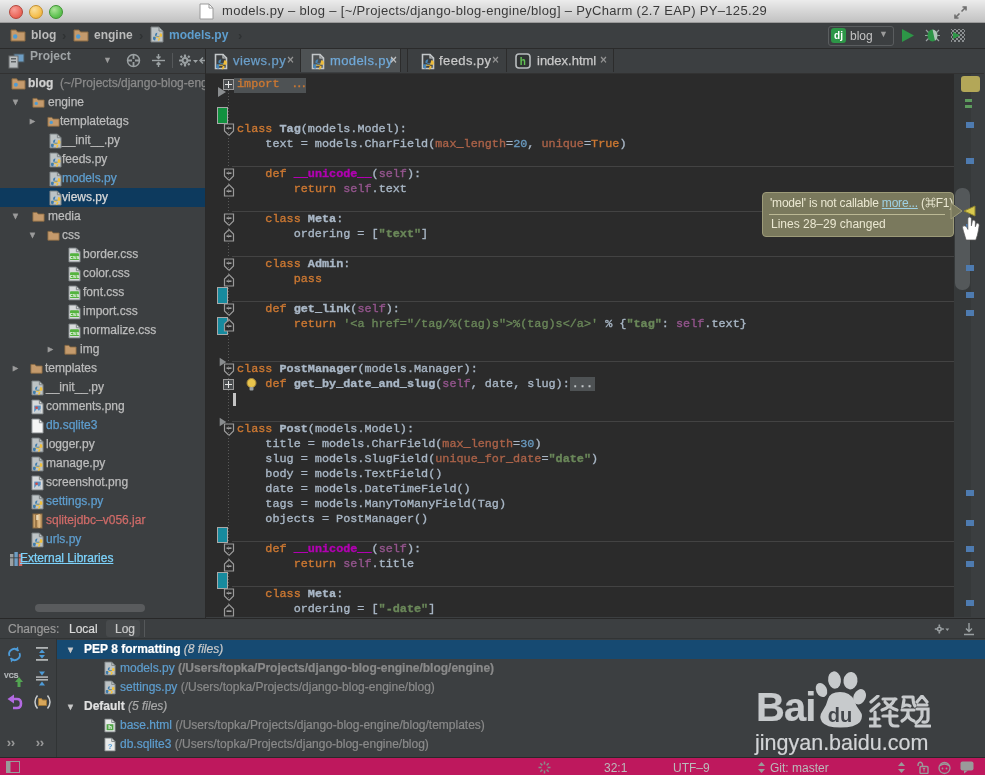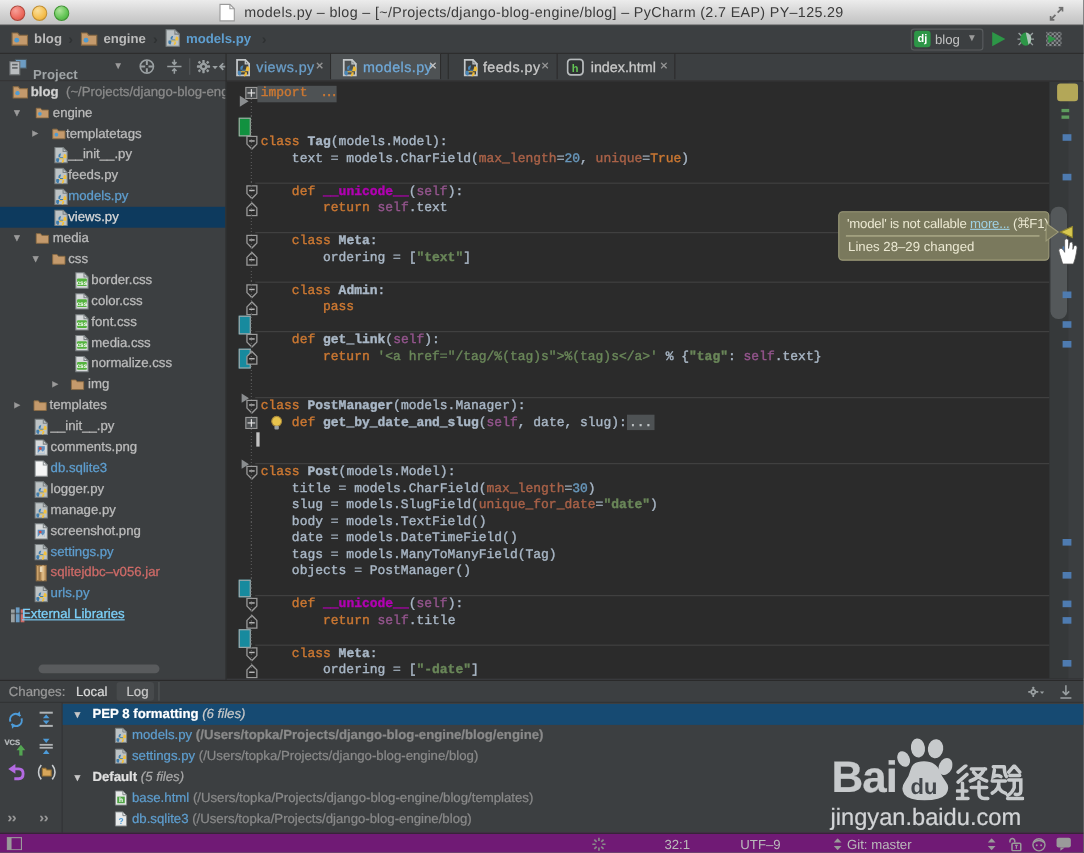--- a/index.html
+++ b/index.html
@@ -33,21 +33,21 @@
   .st{color:#6a8759;}
   .nm{color:#6897bb;}
   .pa{color:#aa6248;}
   .se{color:#94558d;}
   .du{color:#b200b2;font-weight:bold;}
   .fn{color:#a9b7c6;font-weight:bold;}
   .sep{position:absolute;left:26px;width:722px;height:1px;background:#434343;}
   
   #changes{left:0;top:618px;width:985px;height:139px;background:#3c3f41;border-top:1px solid #282828;-webkit-text-stroke:0.2px currentColor;}
   
-  #status{left:0;top:757px;width:985px;height:18px;background:#701a75;border-top:1px solid #292929;
+  #status{left:0;top:757px;width:985px;height:18px;background:#be185d;border-top:1px solid #292929;
           font-size:11px;color:#b8b8b8;}
   .nowrap{white-space:nowrap;}
 </style></head>
 <body>
 <div id="app">
   <div class="abs" id="titlebar">
     <div class="abs tl" style="left:9px;background:radial-gradient(circle at 35% 30%,#f7a098,#ec6a5e 60%,#d6503f);border:1px solid #b2453a;"></div>
     <div class="abs tl" style="left:29px;background:radial-gradient(circle at 35% 30%,#fadf9c,#f5bf4f 60%,#dfa133);border:1px solid #c38f2f;"></div>
     <div class="abs tl" style="left:49px;background:radial-gradient(circle at 35% 30%,#aee49a,#61c454 60%,#4aa73c);border:1px solid #3d9431;"></div>
     <svg class="abs" style="left:199px;top:3px;" width="15" height="17" viewBox="0 0 15 17">
@@ -110,21 +110,21 @@
       <path d="M3 4 L10 7.5 L3 11 z" fill="#2d9647"></path>
     </svg>
   </div>
   <div class="abs" id="projhead">
     <svg class="abs" style="left:8px;top:4px;" width="17" height="16" viewBox="0 0 17 16">
       <rect x="6" y="1" width="10" height="8" fill="#6d9dc4" stroke="#49575f"></rect>
       <rect x="1" y="3" width="9" height="12" fill="#b9bdbf" stroke="#6b6f71"></rect>
       <rect x="3" y="5" width="5" height="1.5" fill="#5f6365"></rect>
         <rect x="3" y="8" width="5" height="1.5" fill="#5f6365"></rect>
     </svg>
-    <div class="abs" style="left:30px;top:12px;font-size:12px;font-weight:bold;color:#9fa4a6;">Project</div>
+    <div class="abs" style="left:30px;top:0;font-size:12px;font-weight:bold;color:#9fa4a6;">Project</div>
     <div class="abs" style="left:103px;top:6px;color:#9b9b9b;font-size:9px;">▼</div>
     <svg class="abs" style="left:126px;top:4px;" width="15" height="15" viewBox="0 0 15 15">
       <circle cx="7.5" cy="7.5" r="6" fill="none" stroke="#9aa0a2" stroke-width="1.5"></circle>
       <path d="M7.5 2 v4 M7.5 9 v4 M2 7.5 h4 M9 7.5 h4" stroke="#9aa0a2" stroke-width="1.8"></path>
     </svg>
     <svg class="abs" style="left:151px;top:4px;" width="15" height="15" viewBox="0 0 15 15">
       <g stroke="#9aa0a2" stroke-width="1.4" fill="none">
         <path d="M7.5 1 v4 M5.5 3.5 L7.5 5.5 L9.5 3.5"></path>
         <path d="M1 7.5 h13"></path>
         <path d="M7.5 14 v-4 M5.5 11.5 L7.5 9.5 L9.5 11.5"></path>
@@ -294,21 +294,21 @@
         </svg>
         <span class="abs" style="left:83px;">font.css</span>
       </div>
     <div class="trow" style="top:228px;left:0;width:205px;">
         <svg class="abs" style="left:68px;top:2px;" width="13" height="16" viewBox="0 0 14 17">
           <path d="M1 1 h8 l4 4 v11 h-12 z" fill="#d7dadb" stroke="#7a8082"></path>
           <path d="M9 1 v4 h4" fill="none" stroke="#7a8082"></path>
           <rect x="2.2" y="6.5" width="9.6" height="7.5" rx="1" fill="#54b33e"></rect>
           <text x="7" y="12.6" font-size="6.5" font-weight="bold" fill="#fff" text-anchor="middle" font-family="Liberation Sans">css</text>
         </svg>
-        <span class="abs" style="left:83px;">media.css</span>
+        <span class="abs" style="left:83px;">import.css</span>
       </div>
     <div class="trow" style="top:247px;left:0;width:205px;">
         <svg class="abs" style="left:68px;top:2px;" width="13" height="16" viewBox="0 0 14 17">
           <path d="M1 1 h8 l4 4 v11 h-12 z" fill="#d7dadb" stroke="#7a8082"></path>
           <path d="M9 1 v4 h4" fill="none" stroke="#7a8082"></path>
           <rect x="2.2" y="6.5" width="9.6" height="7.5" rx="1" fill="#54b33e"></rect>
           <text x="7" y="12.6" font-size="6.5" font-weight="bold" fill="#fff" text-anchor="middle" font-family="Liberation Sans">css</text>
         </svg>
         <span class="abs" style="left:83px;">normalize.css</span>
       </div>
@@ -646,21 +646,21 @@
         <path d="M8 11.5 L11 15.5 H5 z" fill="#4d9bd8"></path>
       </svg>
     <svg class="abs" style="left:34px;top:75px;" width="17" height="16" viewBox="0 0 17 16">
   <path d="M3.5 1.5 Q1 4.5 1 8 Q1 11.5 3.5 14.5" fill="none" stroke="#c9cdcf" stroke-width="1.5"></path>
   <path d="M13.5 1.5 Q16 4.5 16 8 Q16 11.5 13.5 14.5" fill="none" stroke="#c9cdcf" stroke-width="1.5"></path>
   <path d="M4.5 4.5 h3 l1 1.5 h4 v5.5 h-8 z" fill="#d7a65a" stroke="#9c7637"></path>
       </svg>
     <div class="abs" style="left:36px;top:117px;font-size:12px;font-weight:bold;color:#9b9b9b;">››</div>
     <div class="abs" style="left:57px;top:21px;width:928px;height:19px;background:#164a72;"></div>
     <span class="abs" style="left:66px;top:26px;color:#c8c8c8;font-size:9px;">▼</span>
-    <div class="abs nowrap" style="left:84px;top:23px;font-size:12px;color:#ffffff;font-weight:bold;">PEP 8 formatting <i style="font-weight:normal;color:#c9c9c9;">(6 files)</i></div>
+    <div class="abs nowrap" style="left:84px;top:23px;font-size:12px;color:#ffffff;font-weight:bold;">PEP 8 formatting <i style="font-weight:normal;color:#c9c9c9;">(8 files)</i></div>
     <svg class="abs" style="left:104px;top:42px;" width="12" height="15" viewBox="0 0 14 17">
         <path d="M1 1 h8 l4 4 v11 h-12 z" fill="#bdc3c5" stroke="#7a8082"></path>
         <path d="M9 1 v4 h4" fill="none" stroke="#7a8082"></path>
         <path d="M7 7 c-2.5 0 -2.5 2 -2.5 2 v1.5 h5 v1 h-7 c0 0 -1.5 4 2 4" fill="#3f7cac"></path>
         <path d="M7.5 16 c2.5 0 2.5 -2 2.5 -2 v-1.5 h-5 v-1 h7 c0 0 1.5 -4 -2 -4" fill="#f2c13c"></path>
       </svg>
       <div class="abs nowrap" style="left:120px;top:42px;font-size:12px;color:#5e9ecf;">models.py <span style="color:#8a8a8a;font-weight:bold;">(/Users/topka/Projects/django-blog-engine/blog/engine)</span></div>
     <svg class="abs" style="left:104px;top:61px;" width="12" height="15" viewBox="0 0 14 17">
         <path d="M1 1 h8 l4 4 v11 h-12 z" fill="#bdc3c5" stroke="#7a8082"></path>
         <path d="M9 1 v4 h4" fill="none" stroke="#7a8082"></path>

